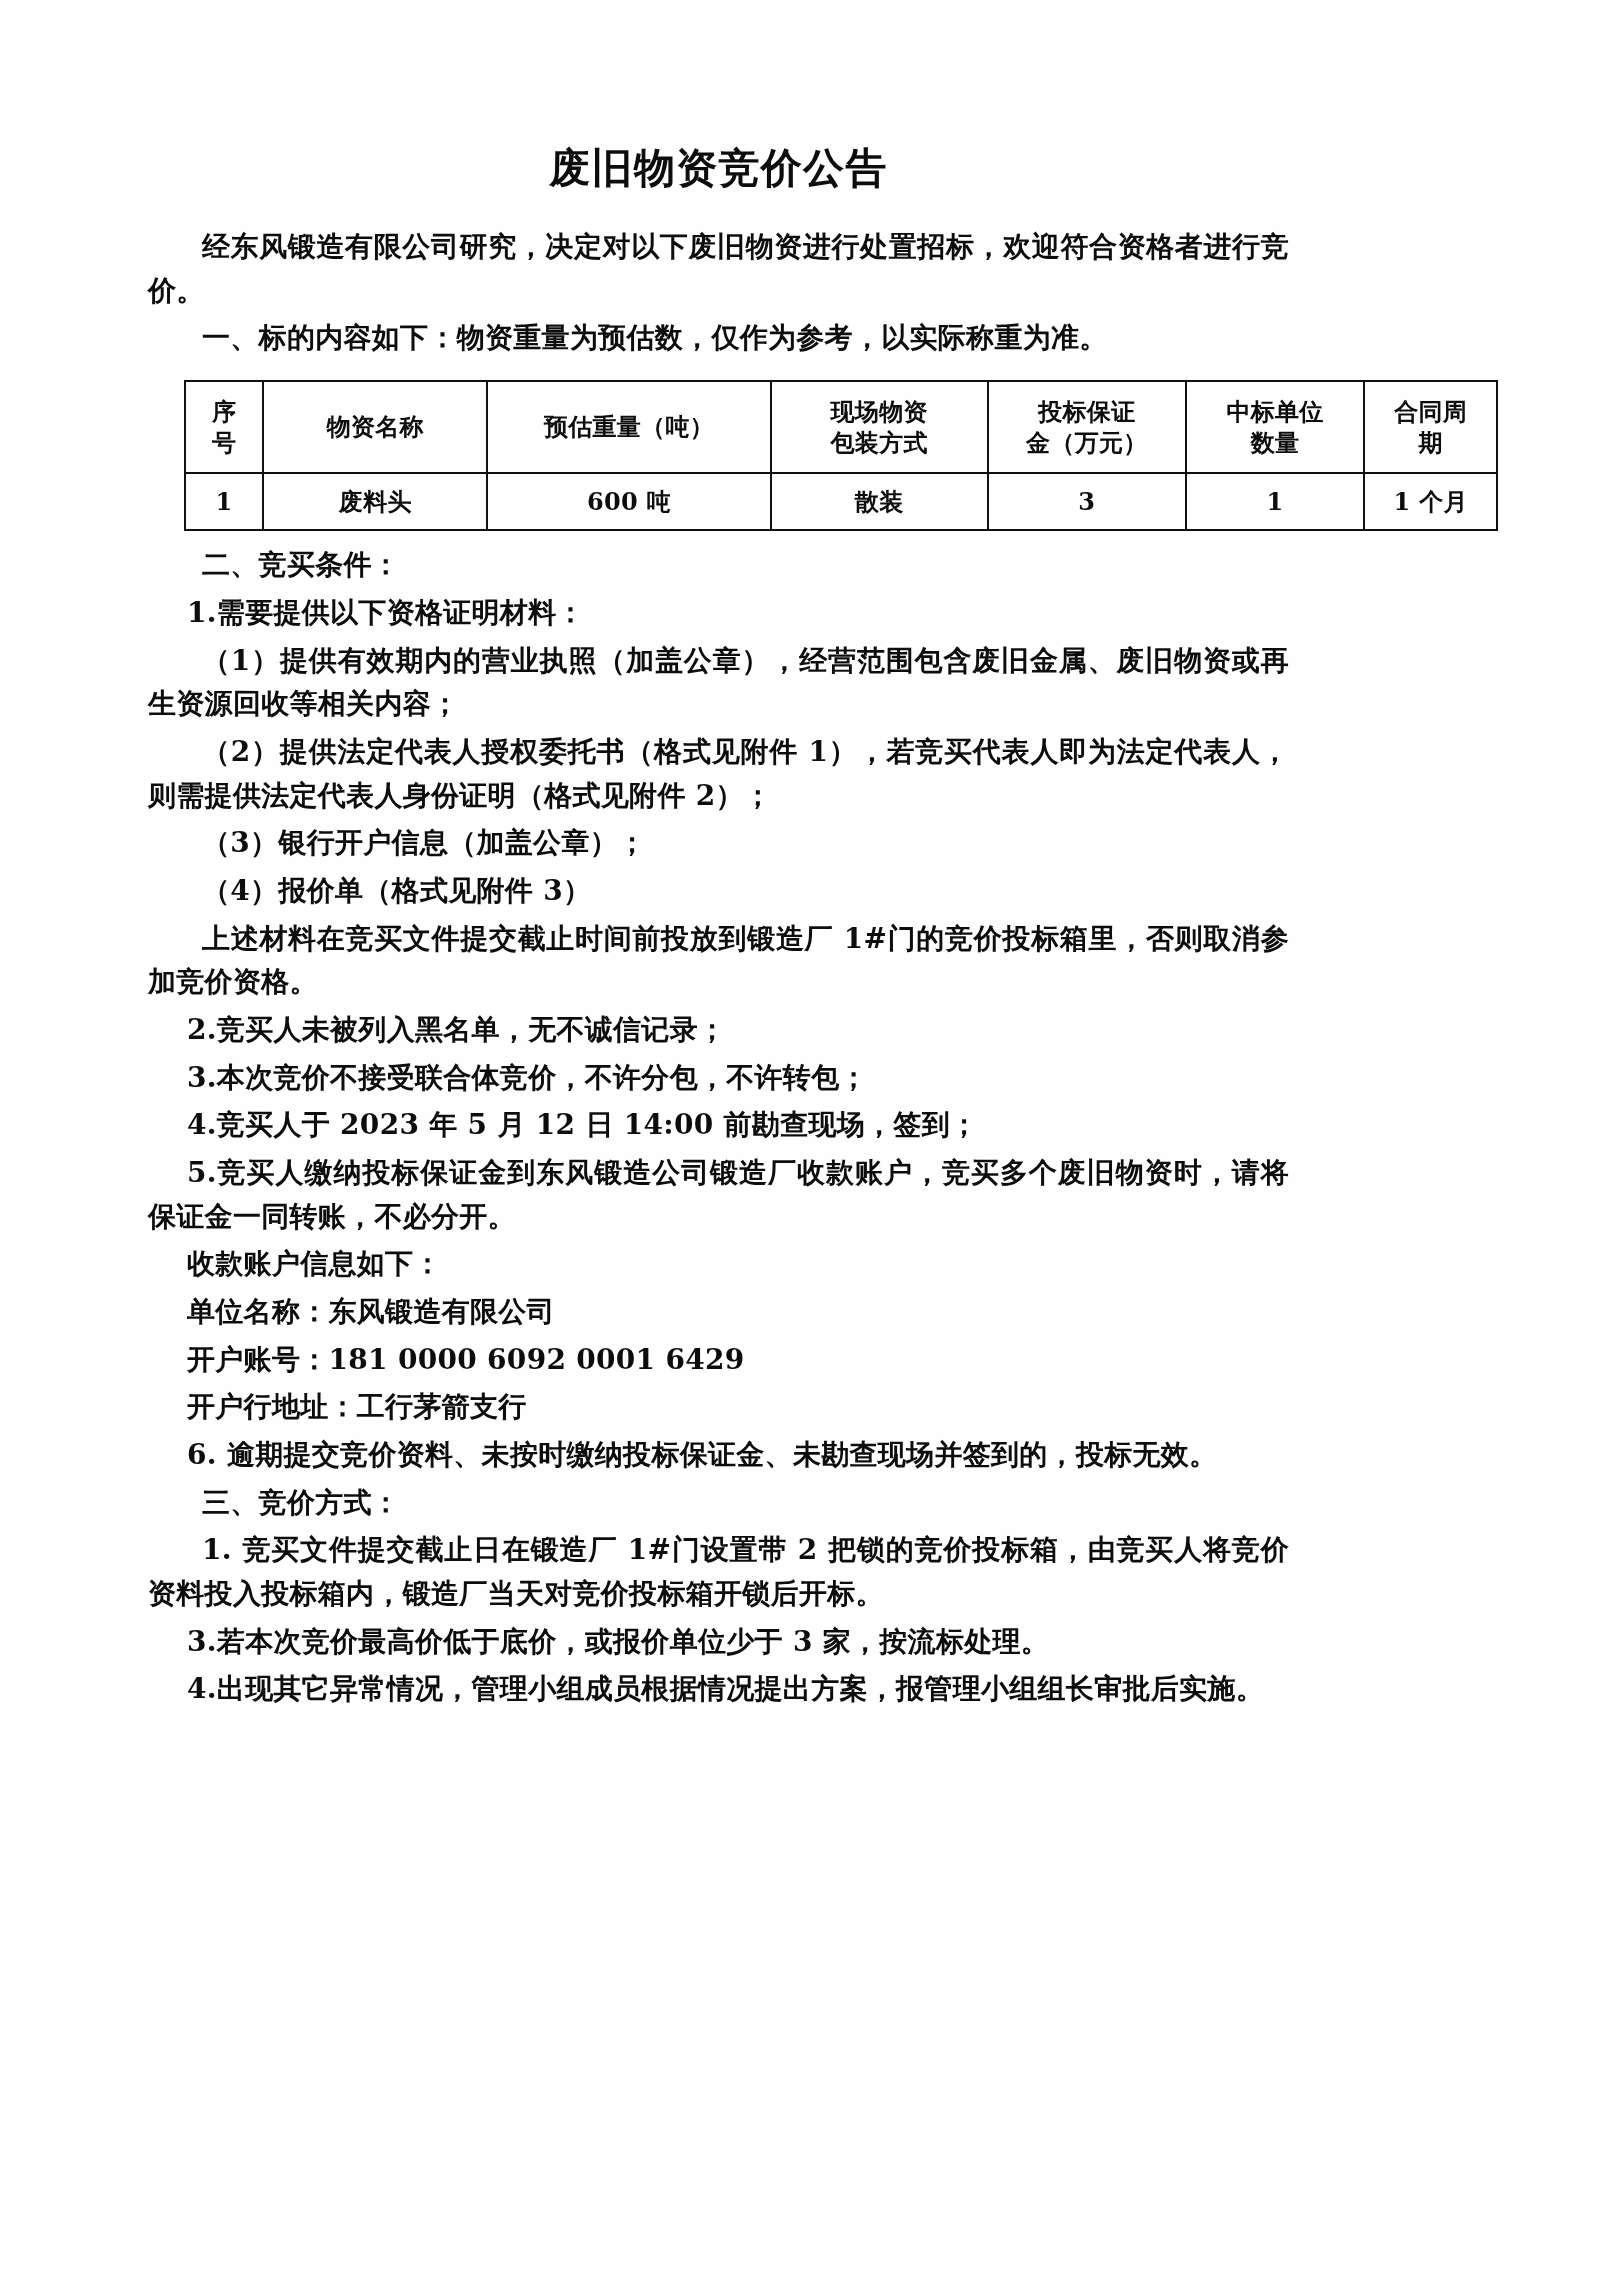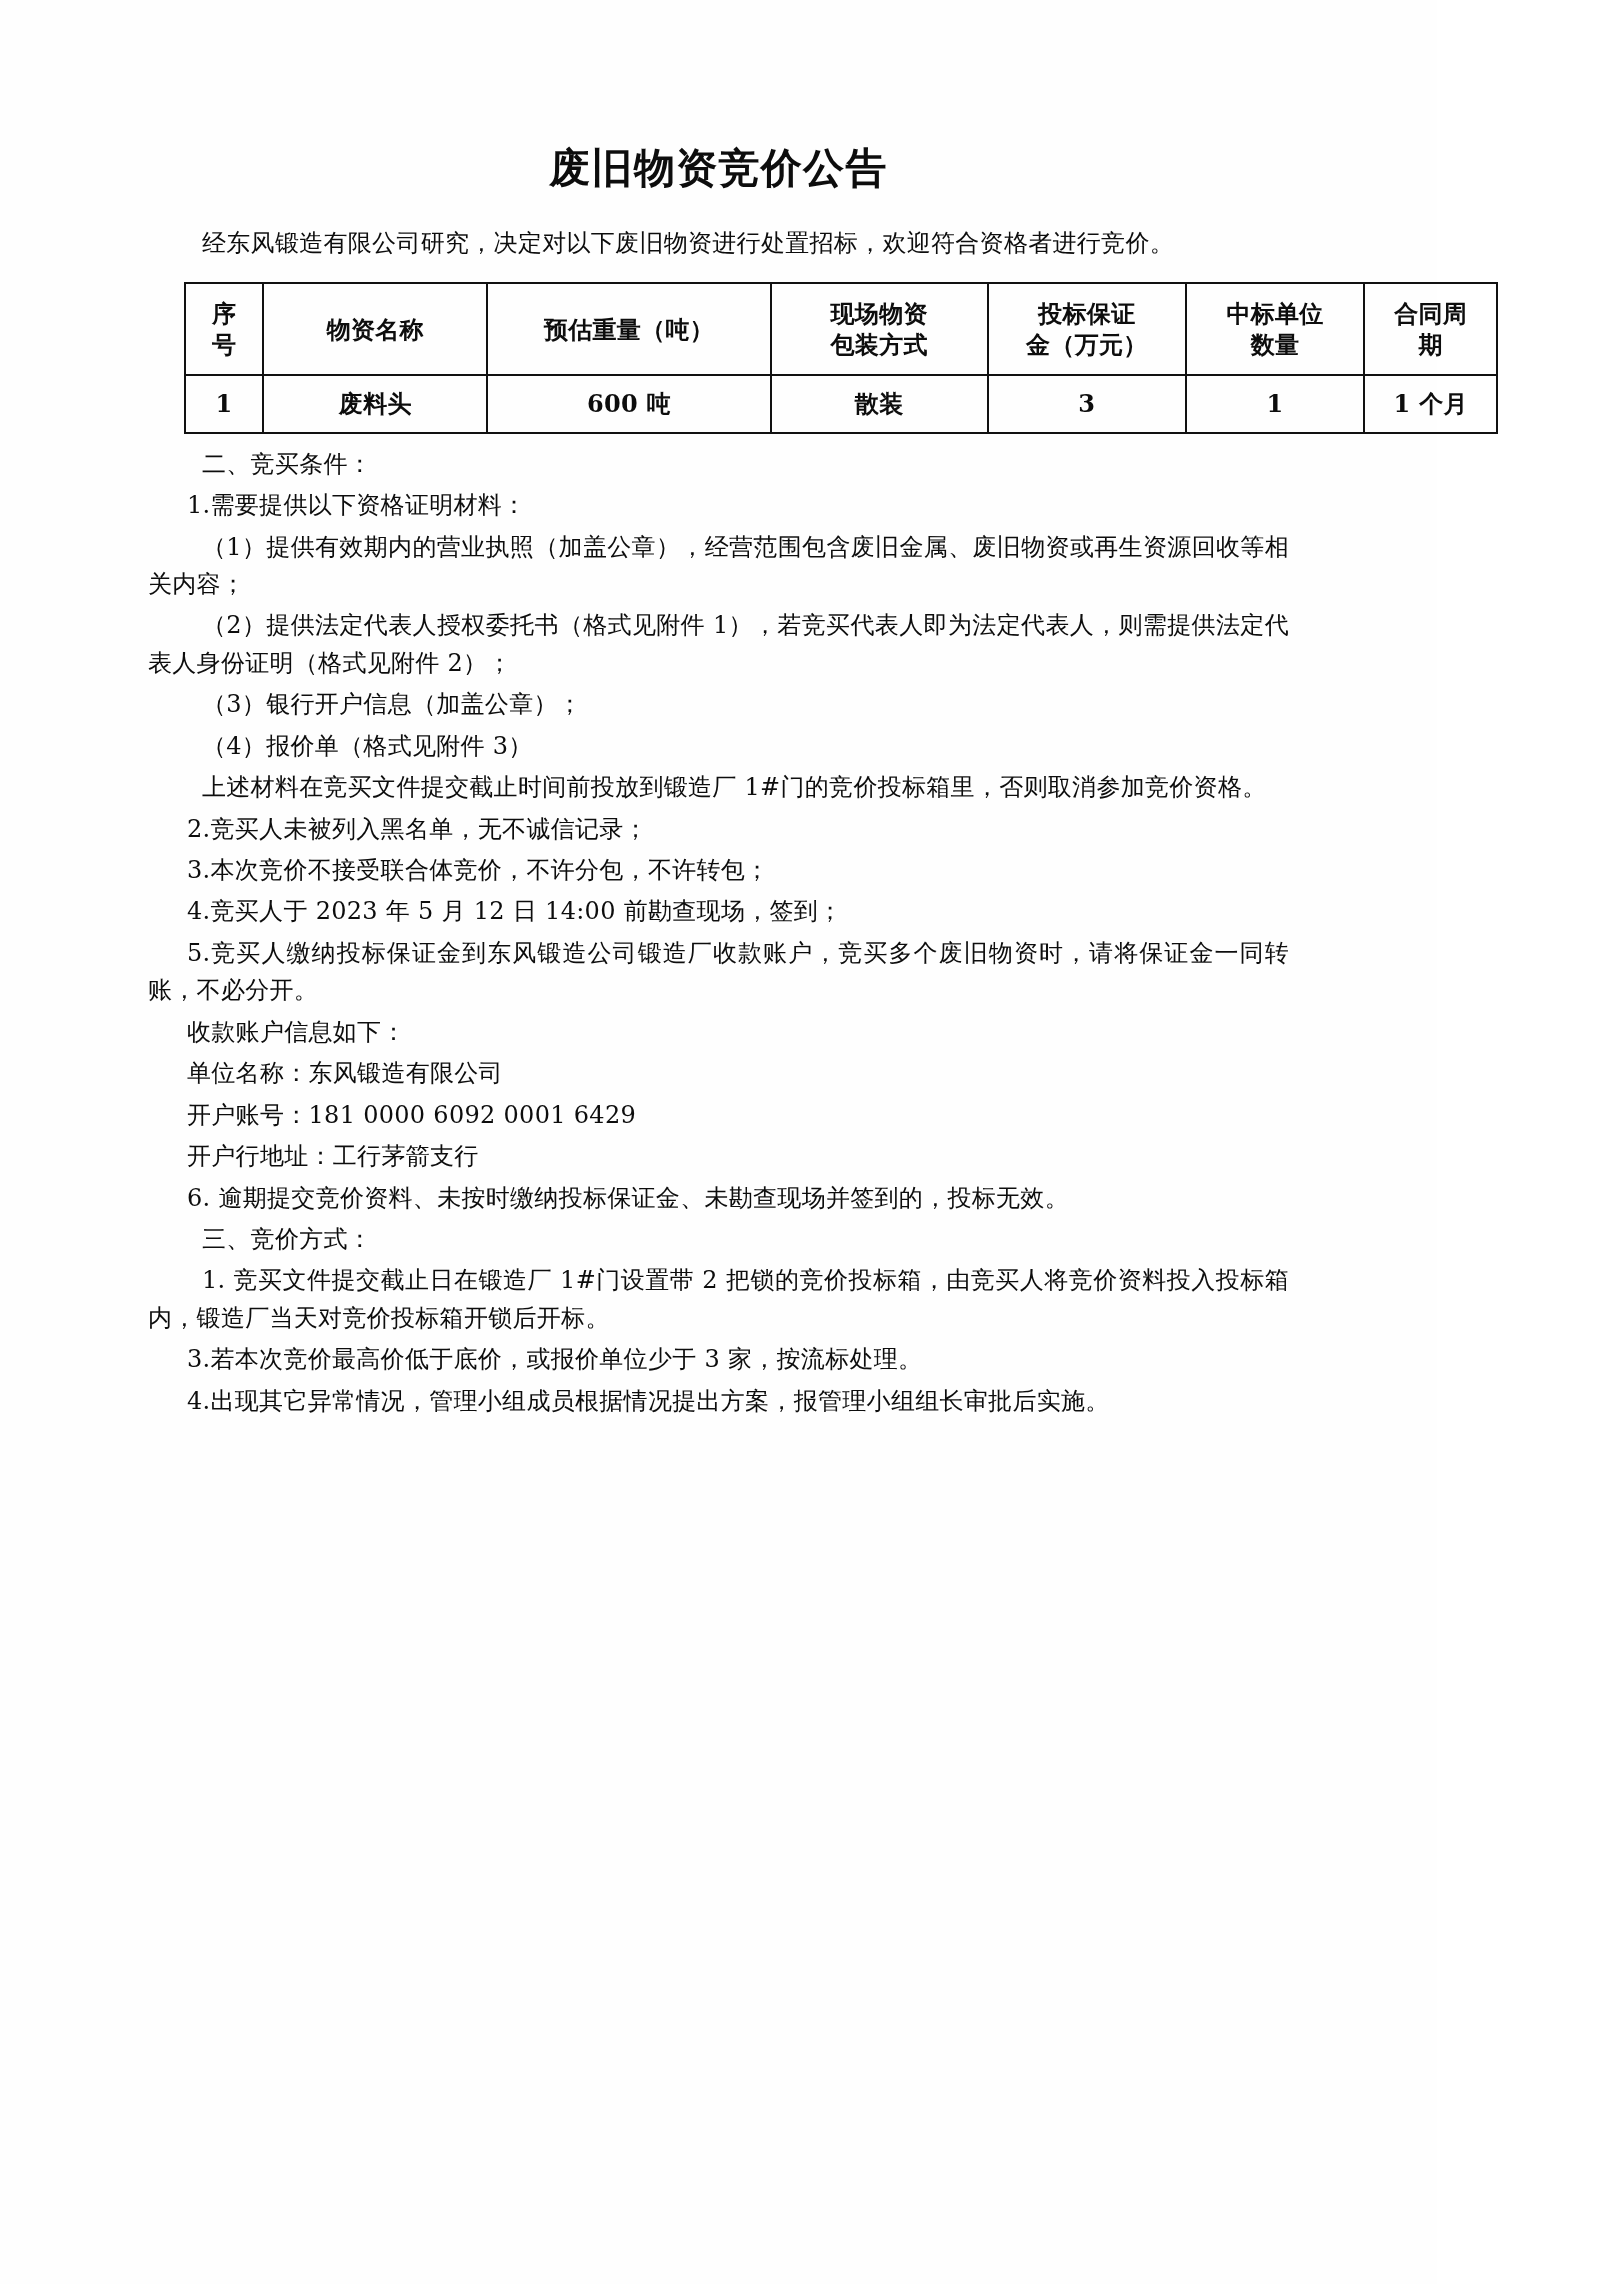--- a/index.html
+++ b/index.html
@@ -23,25 +23,25 @@
   }
   .doc-title {
     text-align: center;
     font-size: 41px;
     font-weight: bold;
     letter-spacing: 1.3px;
     margin: 0 0 29px 0;
     font-family: "DejaVu Sans", "Liberation Sans", sans-serif;
   }
   p.para {
-    font-size: 24px;
+    font-size: 28px;
     line-height: 1.56;
     margin: 0 0 4px 0;
     text-align: justify;
-    font-weight: normal;
+    font-weight: bold;
     letter-spacing: 0.3px;
   }
   p.indent {
     text-indent: 54px;
   }
   p.indent-sm {
     text-indent: 39px;
   }
   .lead {
     font-size: 27px;
@@ -80,20 +80,21 @@
 </style>
 </head>
 <body>
 
 <div class="page">
 
   <h1 class="doc-title">废旧物资竞价公告</h1>
 
   <p class="para indent lead">经东风锻造有限公司研究，决定对以下废旧物资进行处置招标，欢迎符合资格者进行竞价。</p>
 
+  <p class="para indent">一、标的内容如下：物资重量为预估数，仅作为参考，以实际称重为准。</p>
 
   <table class="goods">
     <thead>
       <tr>
         <th class="col-idx">
           <div>序</div>
           <div>号</div>
         </th>
         <th class="col-name">
           <div>物资名称</div>

